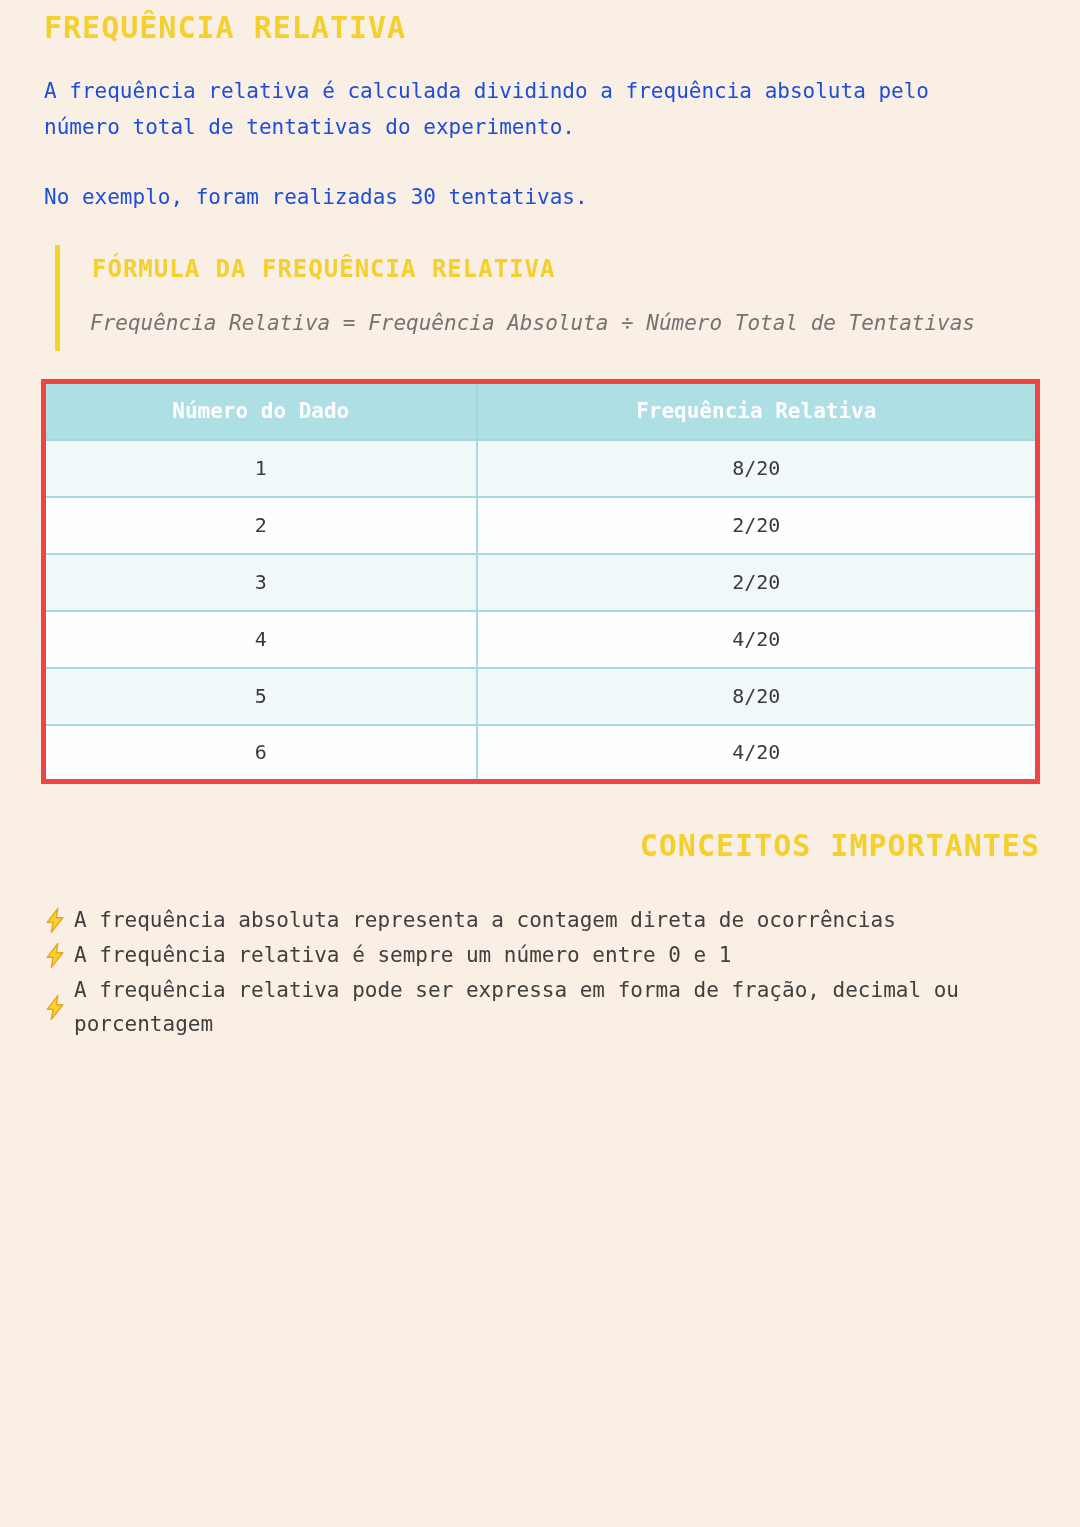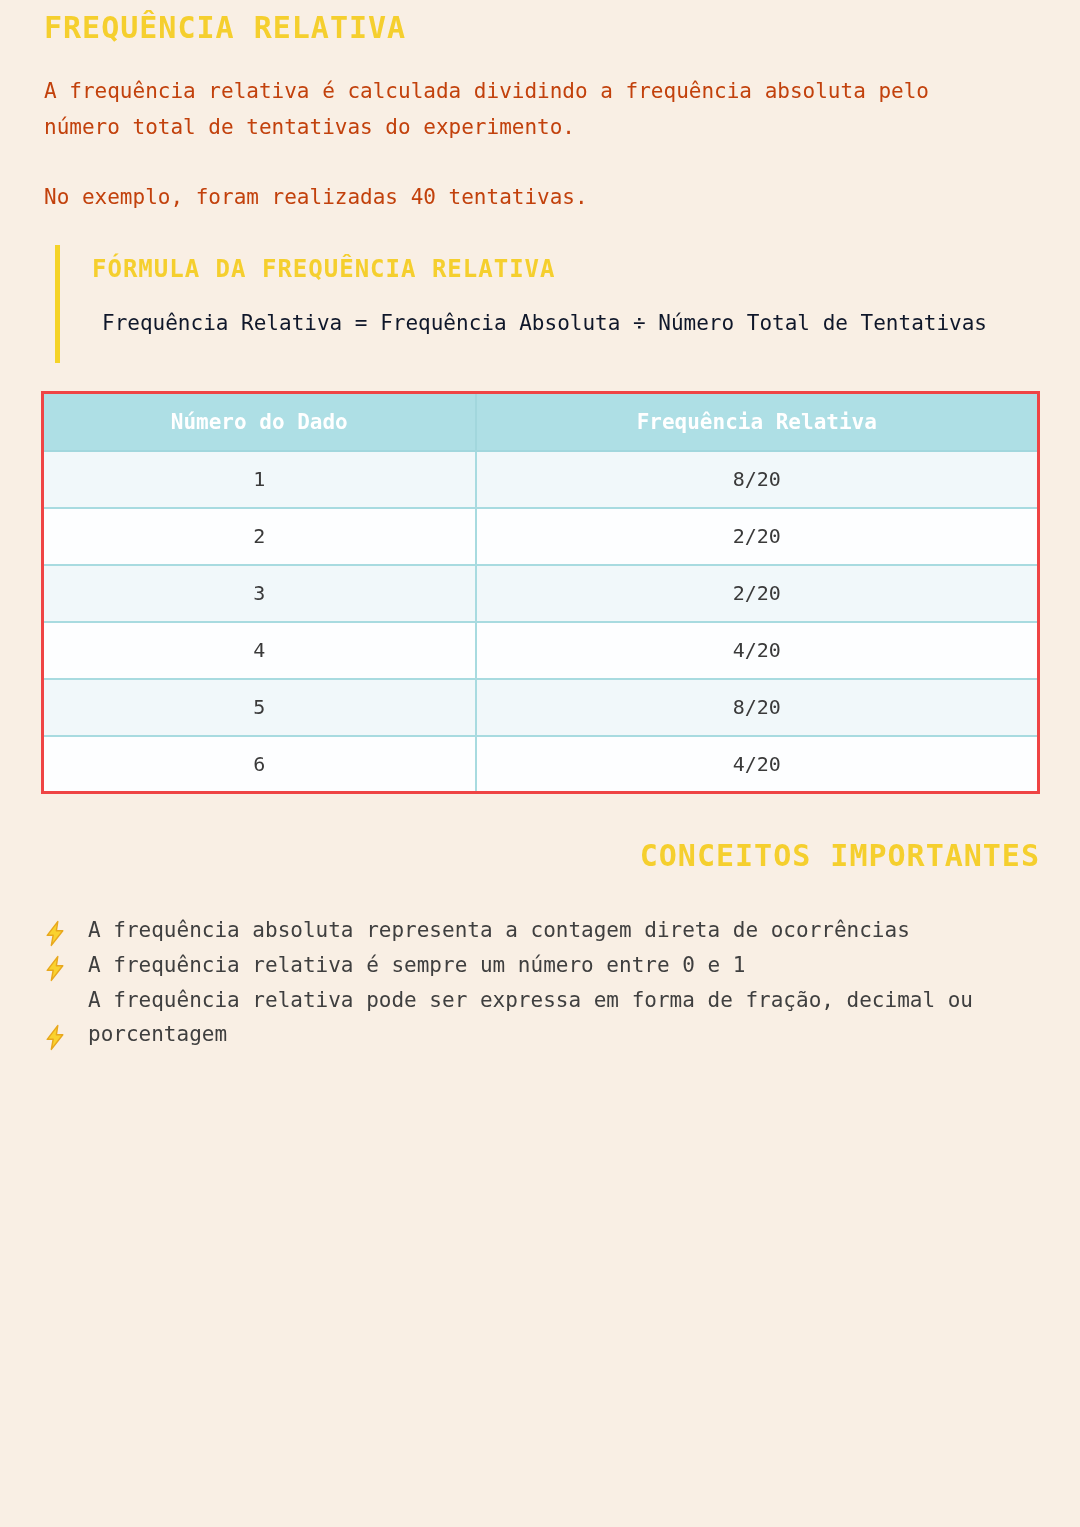--- a/index.html
+++ b/index.html
@@ -17,42 +17,42 @@
   }
   .section-title {
     font-size: 30px; font-weight: bold; letter-spacing: 1px;
     color: #f5cf2e;
     margin: 0 0 28px 0;
   }
   .body-text {
     font-size: 21px; line-height: 36px;
     margin: 0 0 34px 0;
     width: 950px;
-    color: #c2410c;
+    color: #1d4ed8;
   }
   .example-text { margin-bottom: 30px; }
   .formula-callout {
     border-left: 5px solid #f5d327;
     padding: 10px 0 16px 20px;
     margin: 0 0 28px 11px;
   }
   .callout-title {
     font-size: 24px; font-weight: bold; letter-spacing: 1px;
     color: #f5cf2e;
     margin: 0 0 28px 12px;
   }
   .formula-text {
-    font-size: 21px; color: #0f172a;
-    margin: 12px; padding-left: 10px;
+    font-size: 21px; color: #737373;
+    margin: 0; padding-left: 10px; font-style: italic;
   }
   table.freq-table {
     border-collapse: collapse;
     width: 999px;
     margin: 0 0 0 -3px;
-    border: 3px solid #ef4444;
+    border: 5px solid #ef4444;
     table-layout: fixed;
   }
   .freq-table th {
     height: 58px;
     background: #aedfe5;
     color: #ffffff;
     font-size: 21px; font-weight: bold;
     text-align: center;
     border: 2px solid #a2d7dd;
   }
@@ -70,38 +70,38 @@
     font-size: 30px; font-weight: bold; letter-spacing: 1px;
     color: #f5cf2e;
     margin: 44px 0 40px 0;
     text-align: right;
   }
   ul.concepts-list {
     list-style: none; margin: 0; padding: 0;
     width: 968px;
   }
   .concepts-list li {
-    display: flex; align-items: flex-end;
-    gap: 22px;
+    display: flex; align-items: center;
+    gap: 8px;
     font-size: 21px; line-height: 34px;
     color: #3f3f3f;
     margin-bottom: 1px;
   }
   .bolt-icon { flex: 0 0 22px; width: 22px; height: 27px; }
 </style>
 </head>
 <body>
 
 <div class="page">
 
   <h1 class="section-title">FREQUÊNCIA RELATIVA</h1>
 
   <p class="body-text">A frequência relativa é calculada dividindo a frequência absoluta pelo número total de tentativas do experimento.</p>
 
-  <p class="body-text example-text">No exemplo, foram realizadas 40 tentativas.</p>
+  <p class="body-text example-text">No exemplo, foram realizadas 30 tentativas.</p>
 
   <div class="formula-callout">
     <h3 class="callout-title">FÓRMULA DA FREQUÊNCIA RELATIVA</h3>
     <p class="formula-text">Frequência Relativa = Frequência Absoluta ÷ Número Total de Tentativas</p>
   </div>
 
   <table class="freq-table">
     <thead>
       <tr>
         <th class="col-number">Número do Dado</th>

